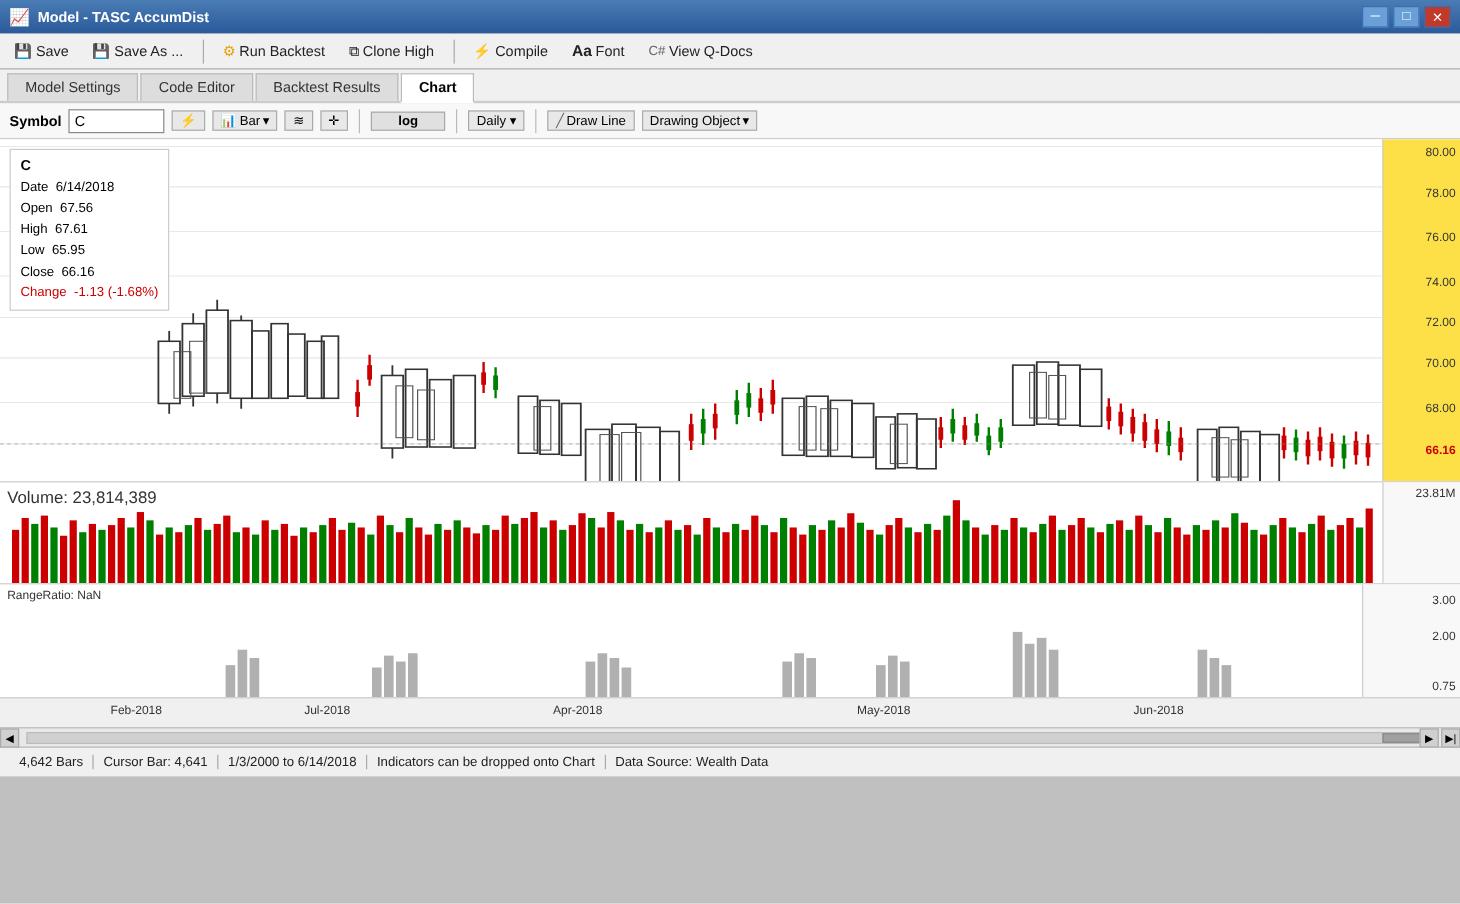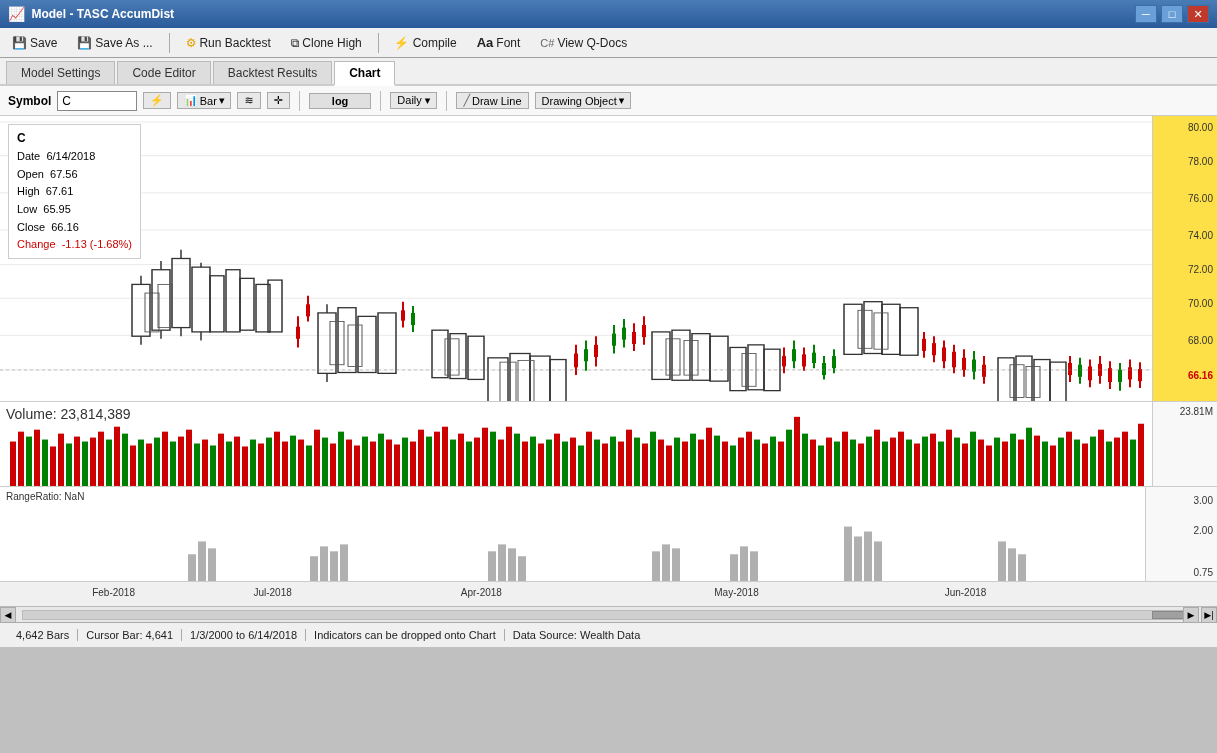--- a/index.html
+++ b/index.html
@@ -169,21 +169,21 @@
     }
     #indicator-label {
       position: absolute;
       top: 4px; left: 6px;
       font-size: 10px; color: #333;
       z-index: 5;
     }
     #indicator-scale {
       position: absolute;
       right: 0; top: 0; bottom: 0;
-      width: 72px;
+      width: 82px;
       background: #f8f8f8;
       border-left: 1px solid #ccc;
       font-size: 10px; color: #333;
     }
 
     
     #time-axis {
       height: 25px;
       background: #f0f0f0;
       border-top: 1px solid #ccc;

